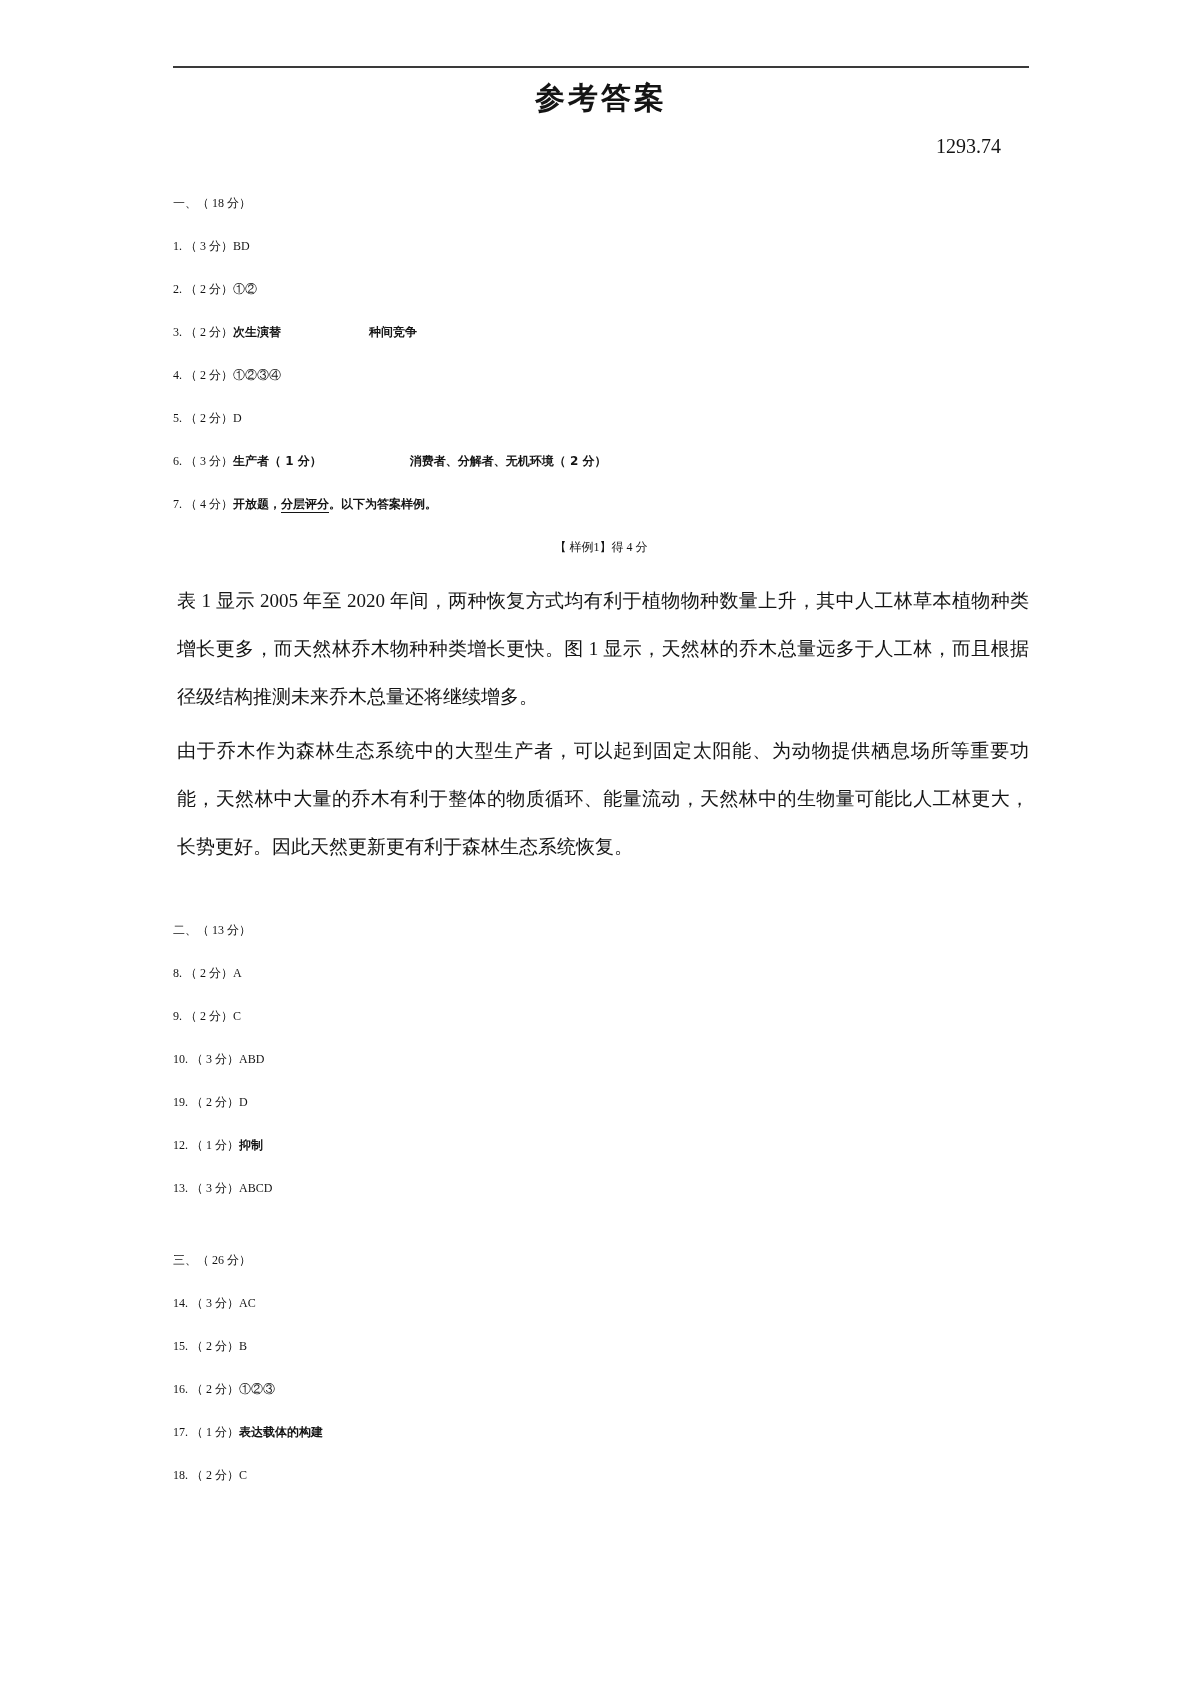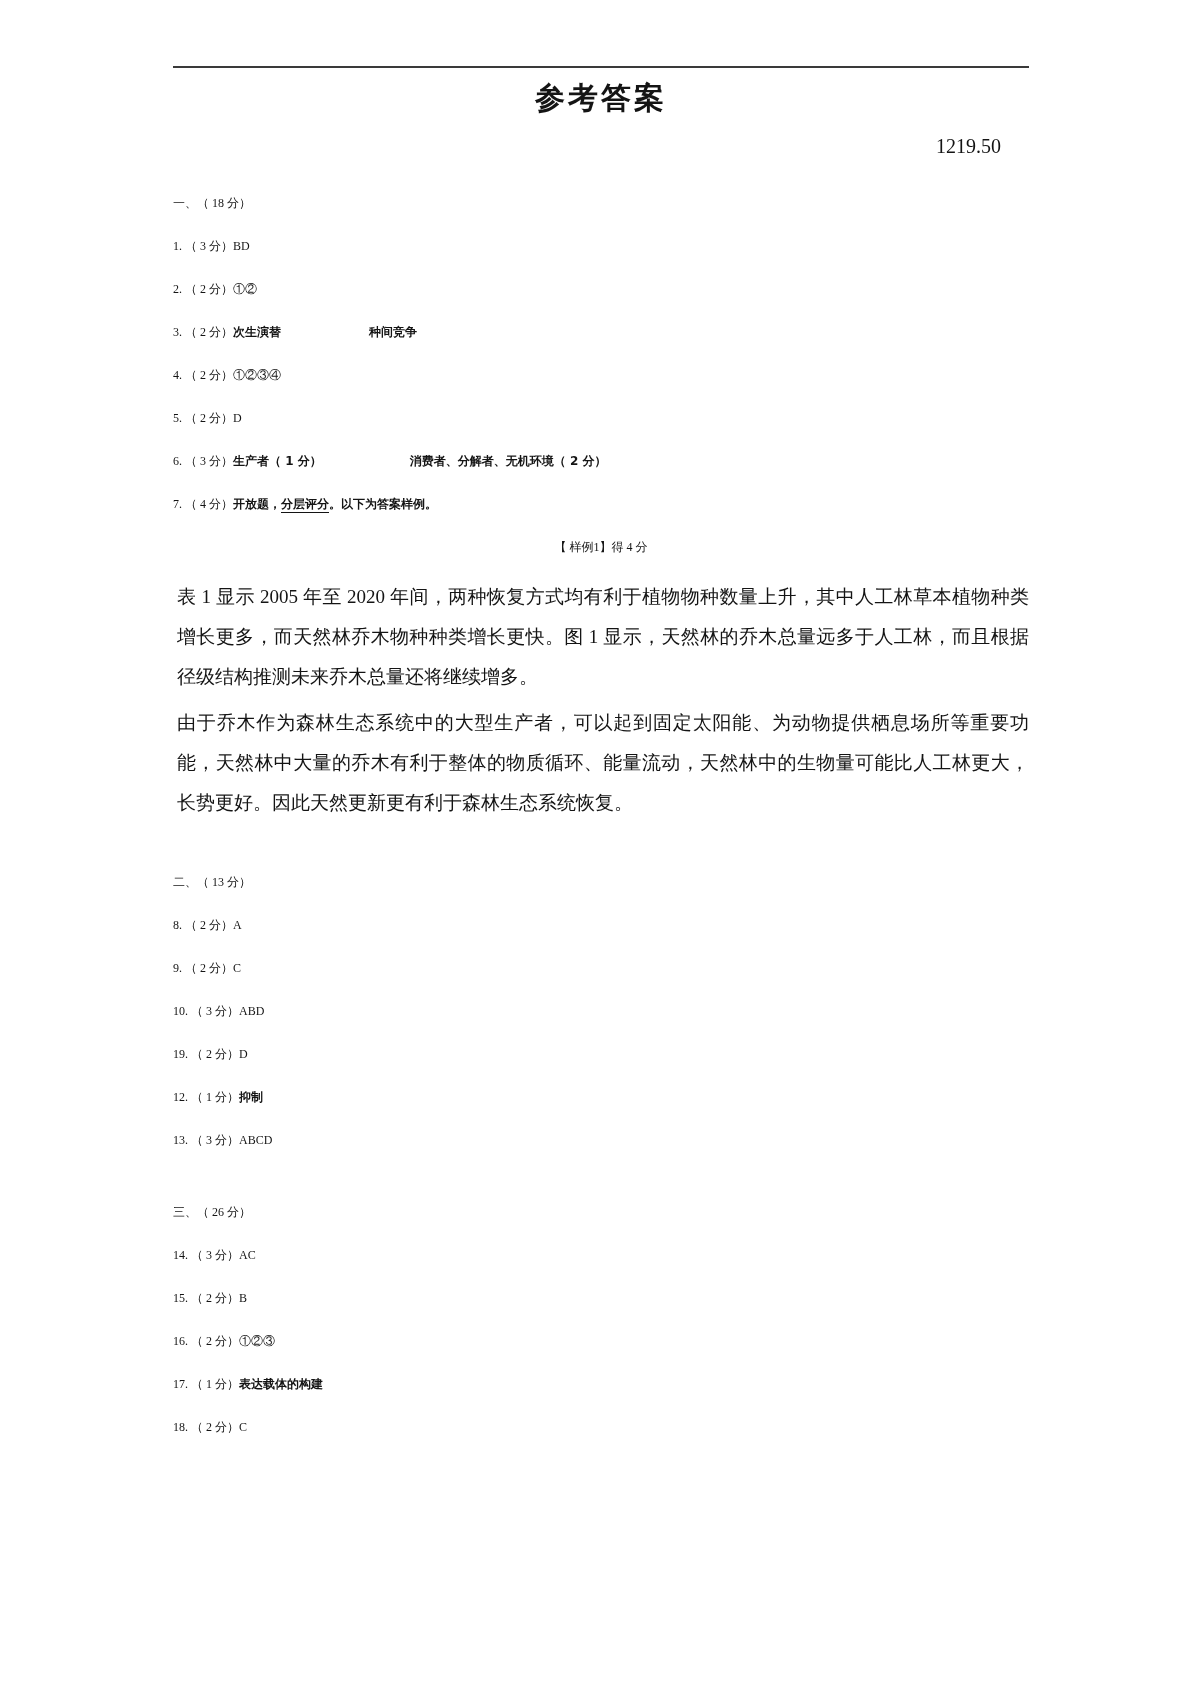--- a/index.html
+++ b/index.html
@@ -51,40 +51,40 @@
   .underline {
     text-decoration: underline;
     text-underline-offset: 4px;
   }
   .gap {
     display: inline-block;
     width: 88px;
   }
   .para {
     font-size: 19px;
-    line-height: 40px;
+    line-height: 48px;
     text-align: justify;
     text-justify: inter-character;
     margin: 0 0 6px 4px;
   }
   .sample-label {
     margin-top: 8px;
     text-align: center;
   }
 </style>
 </head>
 <body>
 
 <div class="page">
 
   <hr class="top-rule">
 
   <h1 class="title">参考答案</h1>
 
-  <div class="date">1219.50</div>
+  <div class="date">1293.74</div>
 
   <div class="line">一、（ 18 分）</div>
 
   <div class="line"><span>1. （ 3 分）</span><span>BD</span></div>
 
   <div class="line"><span>2. （ 2 分）</span><span>①②</span></div>
 
   <div class="line"><span>3. （ 2 分）</span><span class="ans-bold">次生演替</span><span class="gap"></span><span class="ans-bold">种间竞争</span></div>
 
   <div class="line"><span>4. （ 2 分）</span><span>①②③④</span></div>

